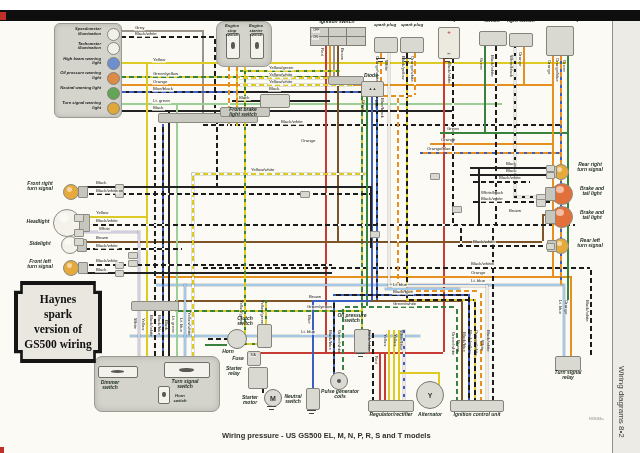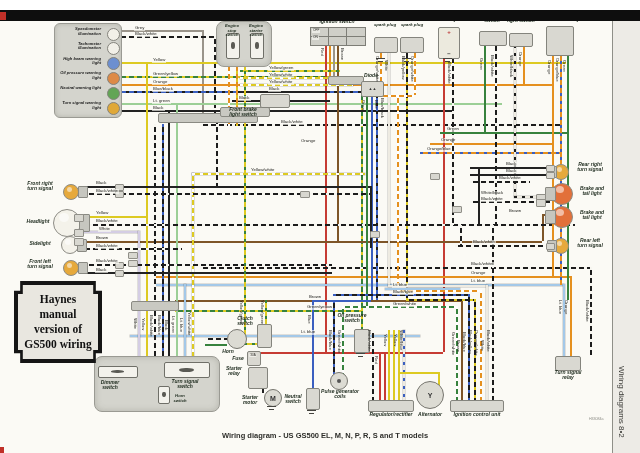--- a/index.html
+++ b/index.html
@@ -71,27 +71,27 @@
       </div>
       <div class="cl-row" style="top: 76px;">
         <div class="cl-lbl">Turn signal warning light</div>
         <div class="cl-bulb" style="background: rgb(224, 168, 56);"></div>
       </div>
     </div>
 
   <div id="haynes">
     <div id="haynes-inner">
       <div id="haynes-text">Haynes
-manual
+spark
 version of
 GS500 wiring</div>
     </div>
   </div>
 
-  <div id="caption">Wiring diagram - US GS500 EL, M, N, P, R, S and T models</div>
+  <div id="caption">Wiring pressure - US GS500 EL, M, N, P, R, S and T models</div>
 
   <div id="scan-top"></div>
   <div id="scan-band"></div>
   <div class="regmark" style="left:0;top:12px;width:6px;height:8px;"></div>
   <div class="regmark" style="left:0;top:447px;width:4px;height:6px;"></div>
   <div id="page-margin"></div>
   <div id="page-edge"></div>
   <div id="sidebar-text">Wiring diagrams  8•2</div>
 <div class="wire" style="left: 118px; top: 30px; width: 84px; height: 2px; background: rgb(154, 148, 138);"></div>
     <div class="wire" style="left: 202px; top: 30px; width: 2px; height: 84px; background: rgb(154, 148, 138);"></div>

